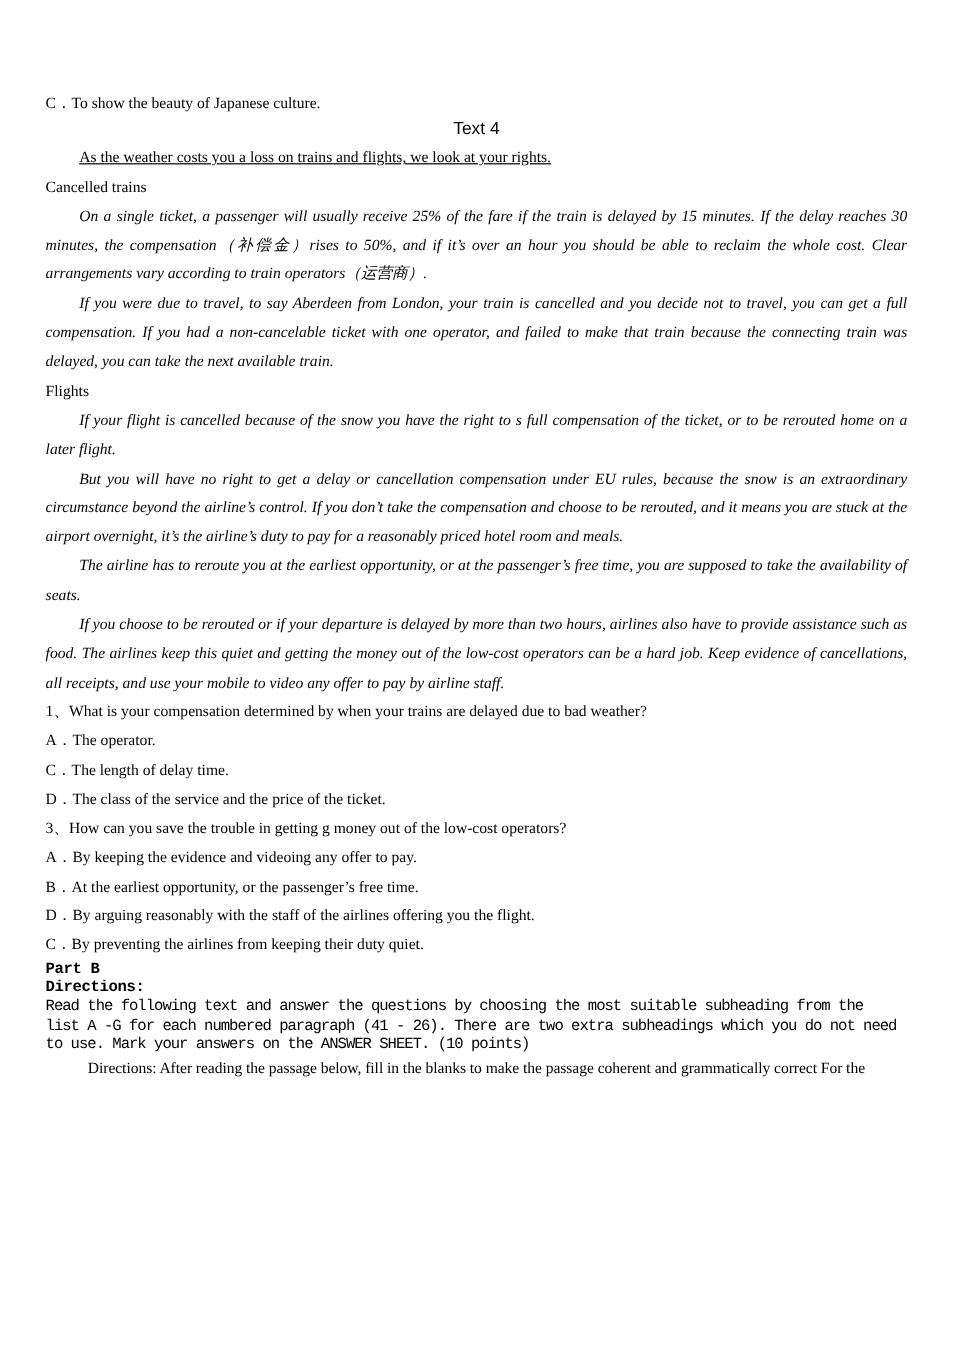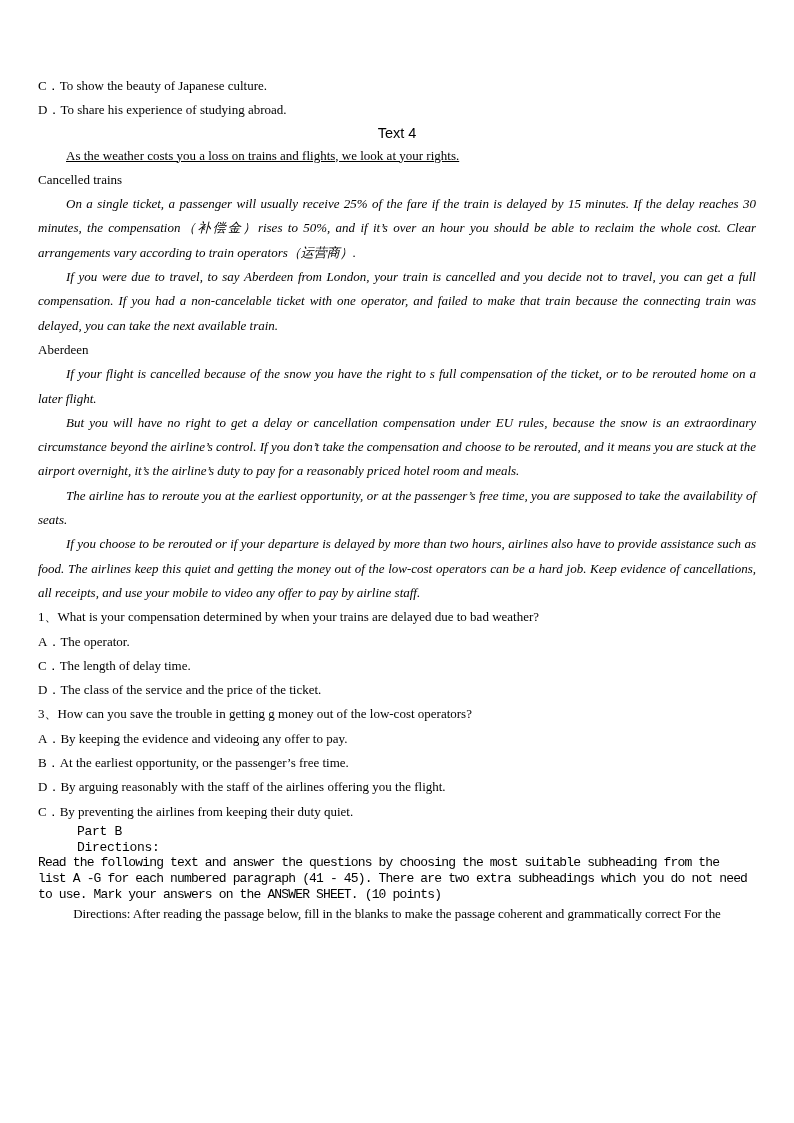--- a/index.html
+++ b/index.html
@@ -38,47 +38,46 @@
     line-height: 21px;
   }
   .mono {
     margin: 0;
     font-family: "Liberation Mono", "DejaVu Sans Mono", monospace;
     font-size: 13px;
     letter-spacing: -0.85px;
     line-height: 15.7px;
     white-space: nowrap;
   }
-  .mono.b { font-weight: normal; letter-spacing: -0.3px; margin-left: 39px; }
+  .mono.b { font-weight: bold; letter-spacing: -0.3px; }
   .closing {
     margin: 0;
     line-height: 24.5px;
     white-space: nowrap;
     letter-spacing: -0.05px;
     text-align: center;
   }
 </style>
 </head>
 <body>
 
 <div class="page">
 
   <p class="s-line">C．To show the beauty of Japanese culture.</p>
-  <p class="s-line">D．To share his experience of studying abroad.</p>
 
   <h3 class="t4-heading">Text 4</h3>
 
   <p class="s-line ind">As the weather costs you a loss on trains and flights, we look at your rights.</p>
 
   <p class="s-line">Cancelled trains</p>
 
   <p class="s-para">On a single ticket, a passenger will usually receive 25% of the fare if the train is delayed by 15 minutes. If the delay reaches 30 minutes, the compensation（补偿金）rises to 50%, and if it’s over an hour you should be able to reclaim the whole cost. Clear arrangements vary according to train operators（运营商）.</p>
   <p class="s-para">If you were due to travel, to say Aberdeen from London, your train is cancelled and you decide not to travel, you can get a full compensation. If you had a non-cancelable ticket with one operator, and failed to make that train because the connecting train was delayed, you can take the next available train.</p>
 
-  <p class="s-line">Aberdeen</p>
+  <p class="s-line">Flights</p>
 
   <p class="s-para">If your flight is cancelled because of the snow you have the right to s full compensation of the ticket, or to be rerouted home on a later flight.</p>
   <p class="s-para">But you will have no right to get a delay or cancellation compensation under EU rules, because the snow is an extraordinary circumstance beyond the airline’s control. If you don’t take the compensation and choose to be rerouted, and it means you are stuck at the airport overnight, it’s the airline’s duty to pay for a reasonably priced hotel room and meals.</p>
   <p class="s-para">The airline has to reroute you at the earliest opportunity, or at the passenger’s free time, you are supposed to take the availability of seats.</p>
   <p class="s-para">If you choose to be rerouted or if your departure is delayed by more than two hours, airlines also have to provide assistance such as food. The airlines keep this quiet and getting the money out of the low-cost operators can be a hard job. Keep evidence of cancellations, all receipts, and use your mobile to video any offer to pay by airline staff.</p>
 
   <div>
     <p class="s-line">1、What is your compensation determined by when your trains are delayed due to bad weather?</p>
     <p class="s-line">A．The operator.</p>
     <p class="s-line">C．The length of delay time.</p>
@@ -91,19 +90,19 @@
     <p class="s-line">A．By keeping the evidence and videoing any offer to pay.</p>
     <p class="s-line">B．At the earliest opportunity, or the passenger’s free time.</p>
     <p class="s-line">D．By arguing reasonably with the staff of the airlines offering you the flight.</p>
     <p class="s-line">C．By preventing the airlines from keeping their duty quiet.</p>
   </div>
 
   <div>
     <p class="mono b">Part B</p>
     <p class="mono b">Directions:</p>
     <p class="mono">Read the following text and answer the questions by choosing the most suitable subheading from the</p>
-    <p class="mono">list A -G for each numbered paragraph (41 - 45). There are two extra subheadings which you do not need</p>
+    <p class="mono">list A -G for each numbered paragraph (41 - 26). There are two extra subheadings which you do not need</p>
     <p class="mono">to use. Mark your answers on the ANSWER SHEET. (10 points)</p>
   </div>
 
   <p class="closing">Directions: After reading the passage below, fill in the blanks to make the passage coherent and grammatically correct For the</p>
 
 </div>
 
 </body></html>

